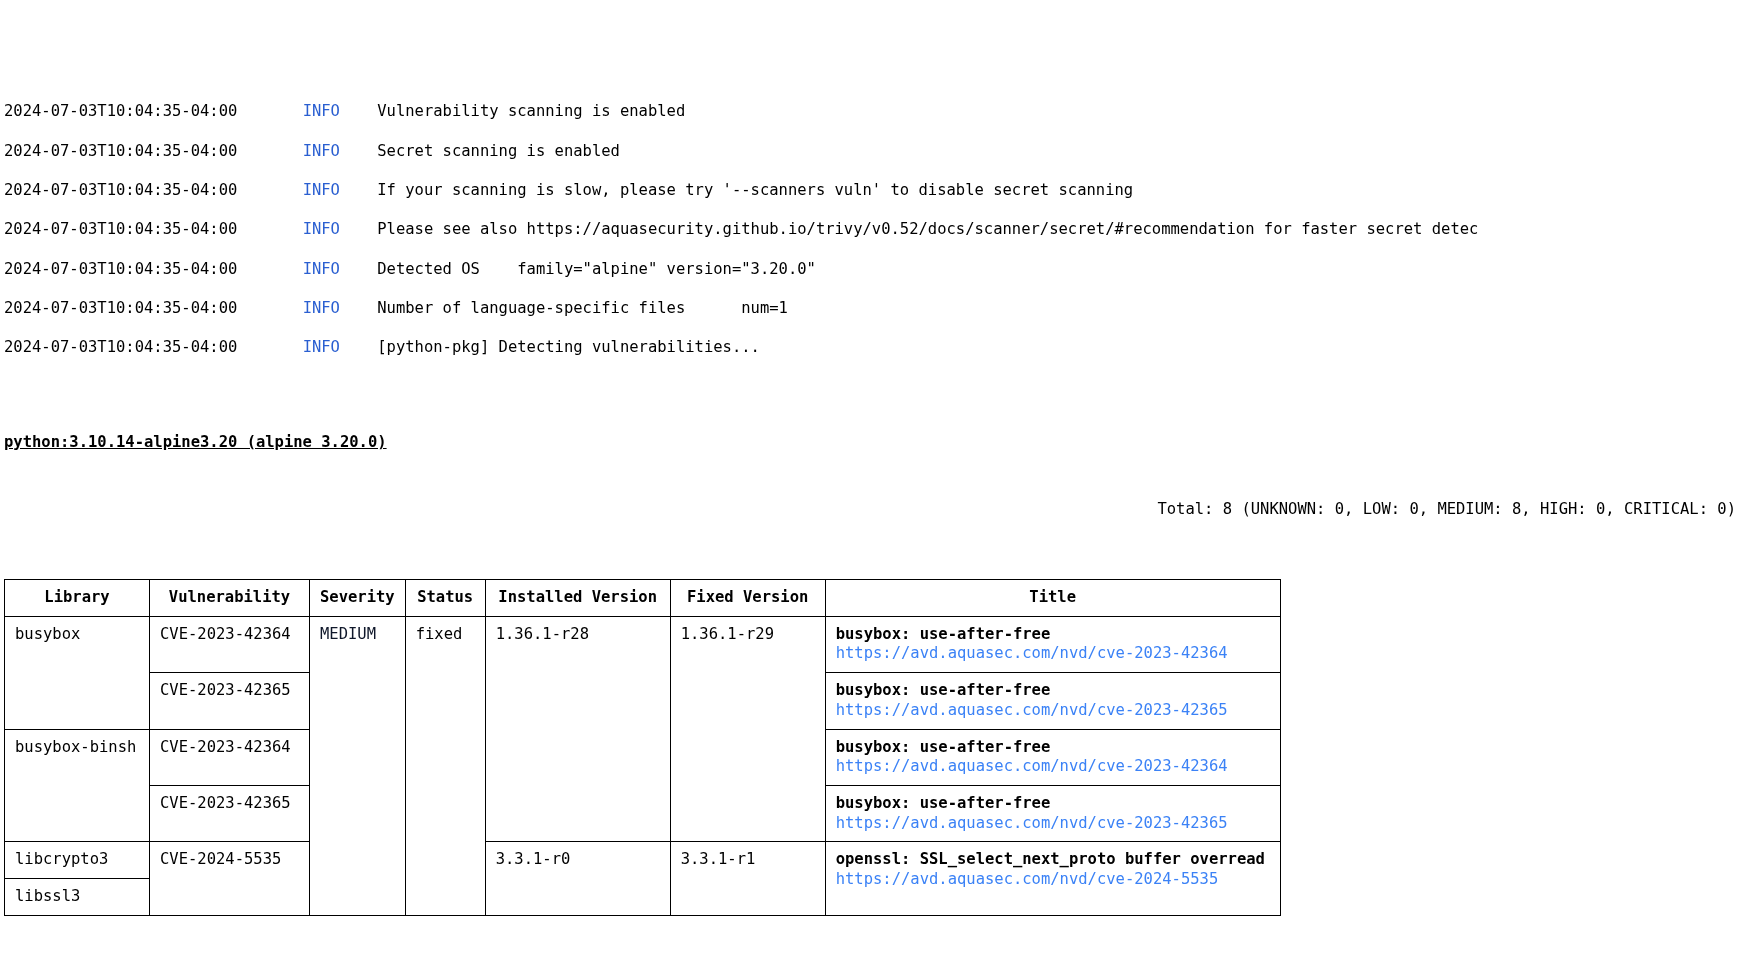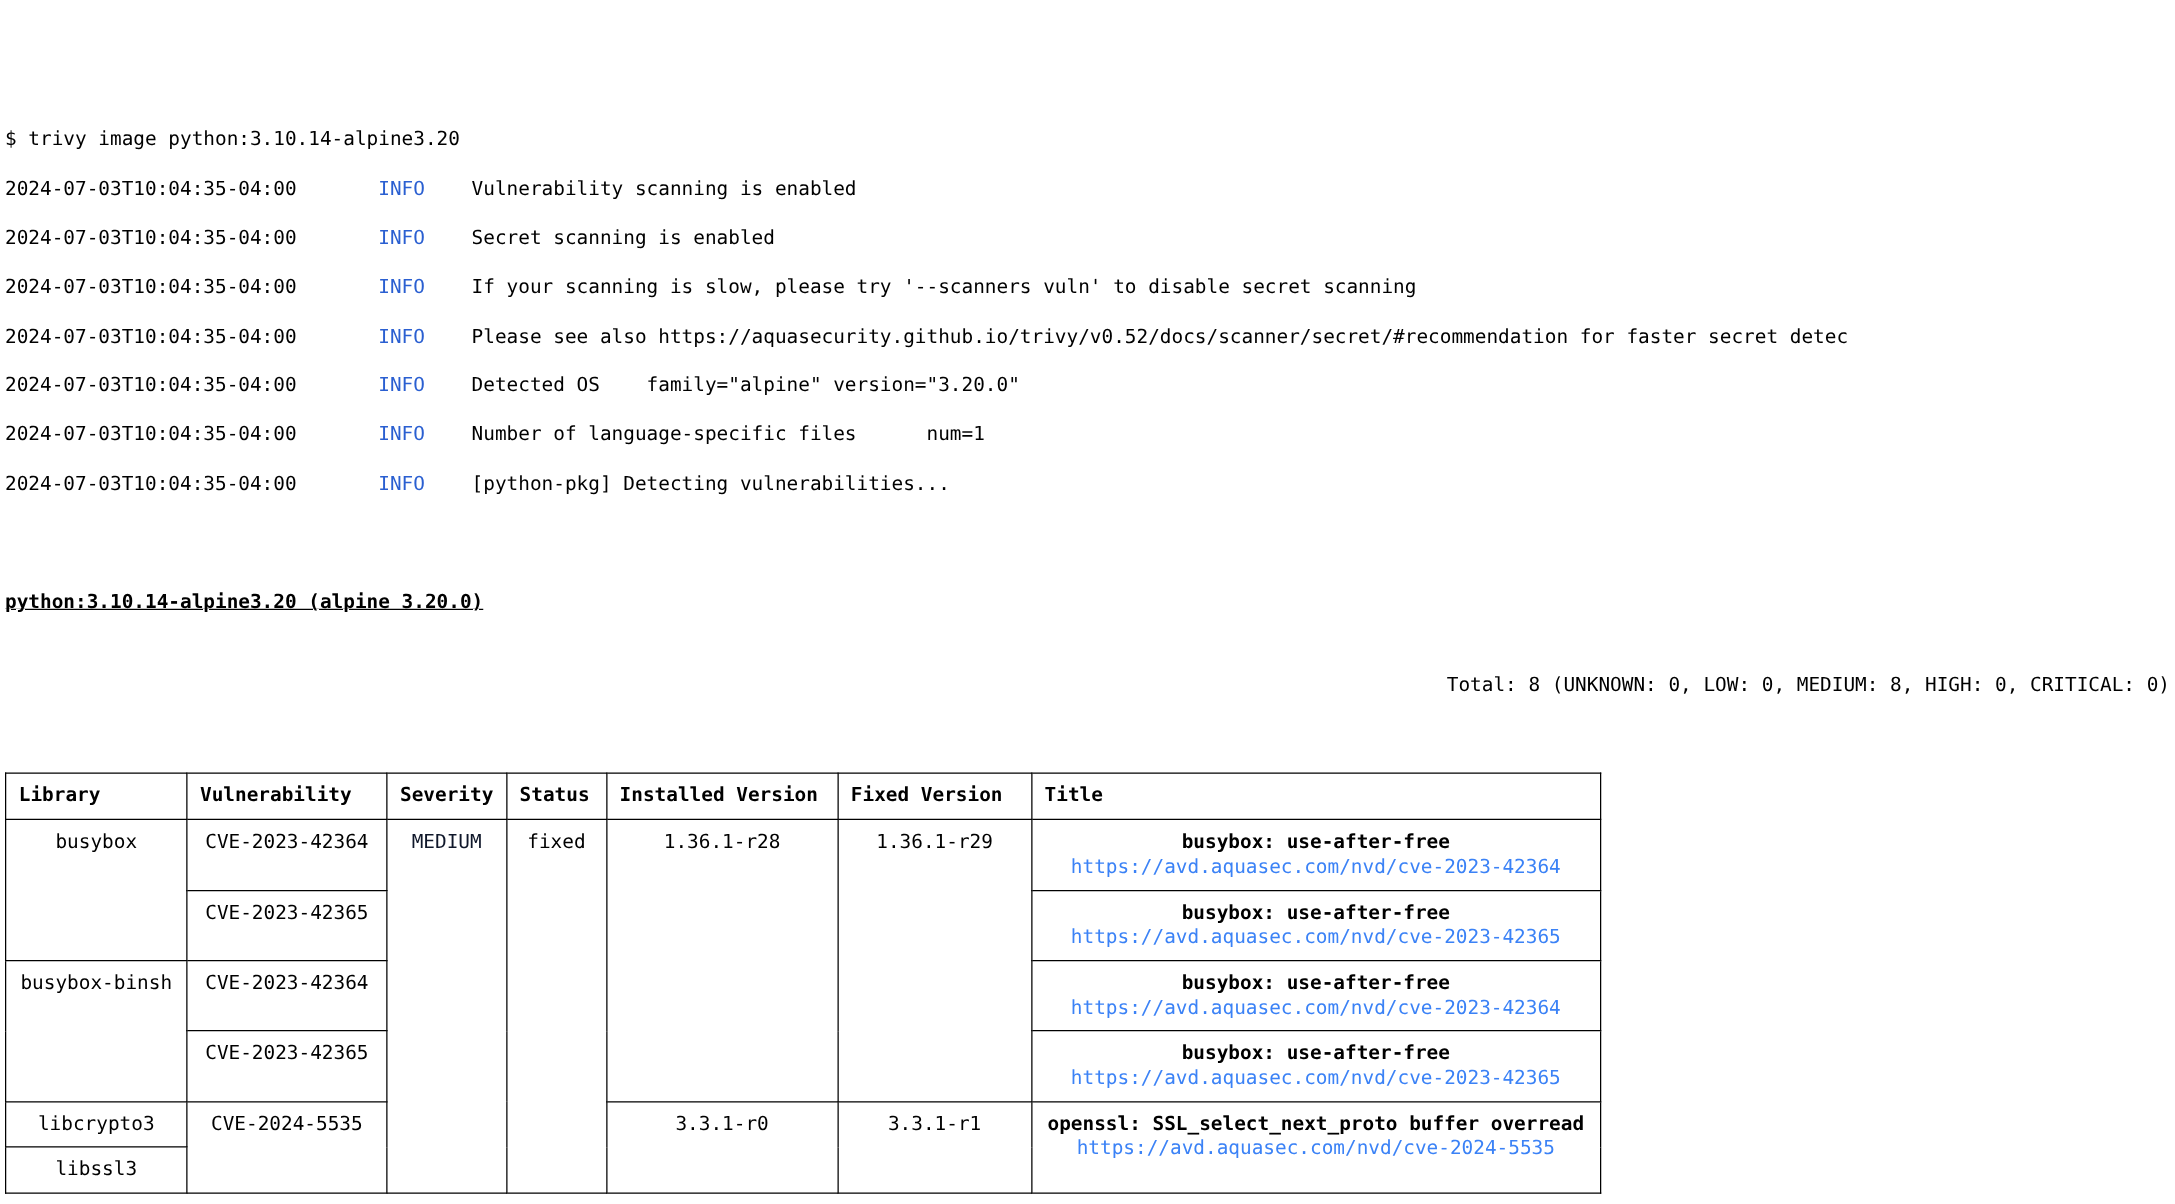--- a/index.html
+++ b/index.html
@@ -22,42 +22,41 @@
   table.vuln {
     border-collapse: collapse;
     margin-top: 6px;
     white-space: normal;
     table-layout: fixed;
   }
   table.vuln th, table.vuln td {
     border: 1px solid #000;
     padding: 8px 10px;
     vertical-align: top;
-    text-align: center;
+    text-align: left;
     font-family: inherit;
     font-size: 15.5px;
   }
-  table.vuln th { text-align: left; font-weight: bold; }
+  table.vuln th { text-align: center; font-weight: bold; }
   .title-cell .t-text { display: block; font-weight: bold; }
   .title-cell .t-link { display: block; color: #3b82f6; }
   .col-lib { width: 145px; }
   .col-vuln { width: 160px; }
   .col-sev { width: 95px; }
   .col-stat { width: 80px; }
   .col-inst { width: 185px; }
   .col-fix { width: 155px; }
   .col-title { width: 455px; }
 </style>
 </head>
 <body>
 
 
 
 <div>
-<div class="log-line">$ trivy image python:3.10.14-alpine3.20</div>
 <div class="log-line"><span>2024-07-03T10:04:35-04:00</span>       <span class="info">INFO</span>    <span>Vulnerability scanning is enabled</span></div>
 <div class="log-line"><span>2024-07-03T10:04:35-04:00</span>       <span class="info">INFO</span>    <span>Secret scanning is enabled</span></div>
 <div class="log-line"><span>2024-07-03T10:04:35-04:00</span>       <span class="info">INFO</span>    <span>If your scanning is slow, please try '--scanners vuln' to disable secret scanning</span></div>
 <div class="log-line"><span>2024-07-03T10:04:35-04:00</span>       <span class="info">INFO</span>    <span>Please see also https://aquasecurity.github.io/trivy/v0.52/docs/scanner/secret/#recommendation for faster secret detec</span></div>
 <div class="log-line"><span>2024-07-03T10:04:35-04:00</span>       <span class="info">INFO</span>    <span>Detected OS    family="alpine" version="3.20.0"</span></div>
 <div class="log-line"><span>2024-07-03T10:04:35-04:00</span>       <span class="info">INFO</span>    <span>Number of language-specific files      num=1</span></div>
 <div class="log-line"><span>2024-07-03T10:04:35-04:00</span>       <span class="info">INFO</span>    <span>[python-pkg] Detecting vulnerabilities...</span></div>
 </div>
 
 <div class="heading">python:3.10.14-alpine3.20 (alpine 3.20.0)</div>

